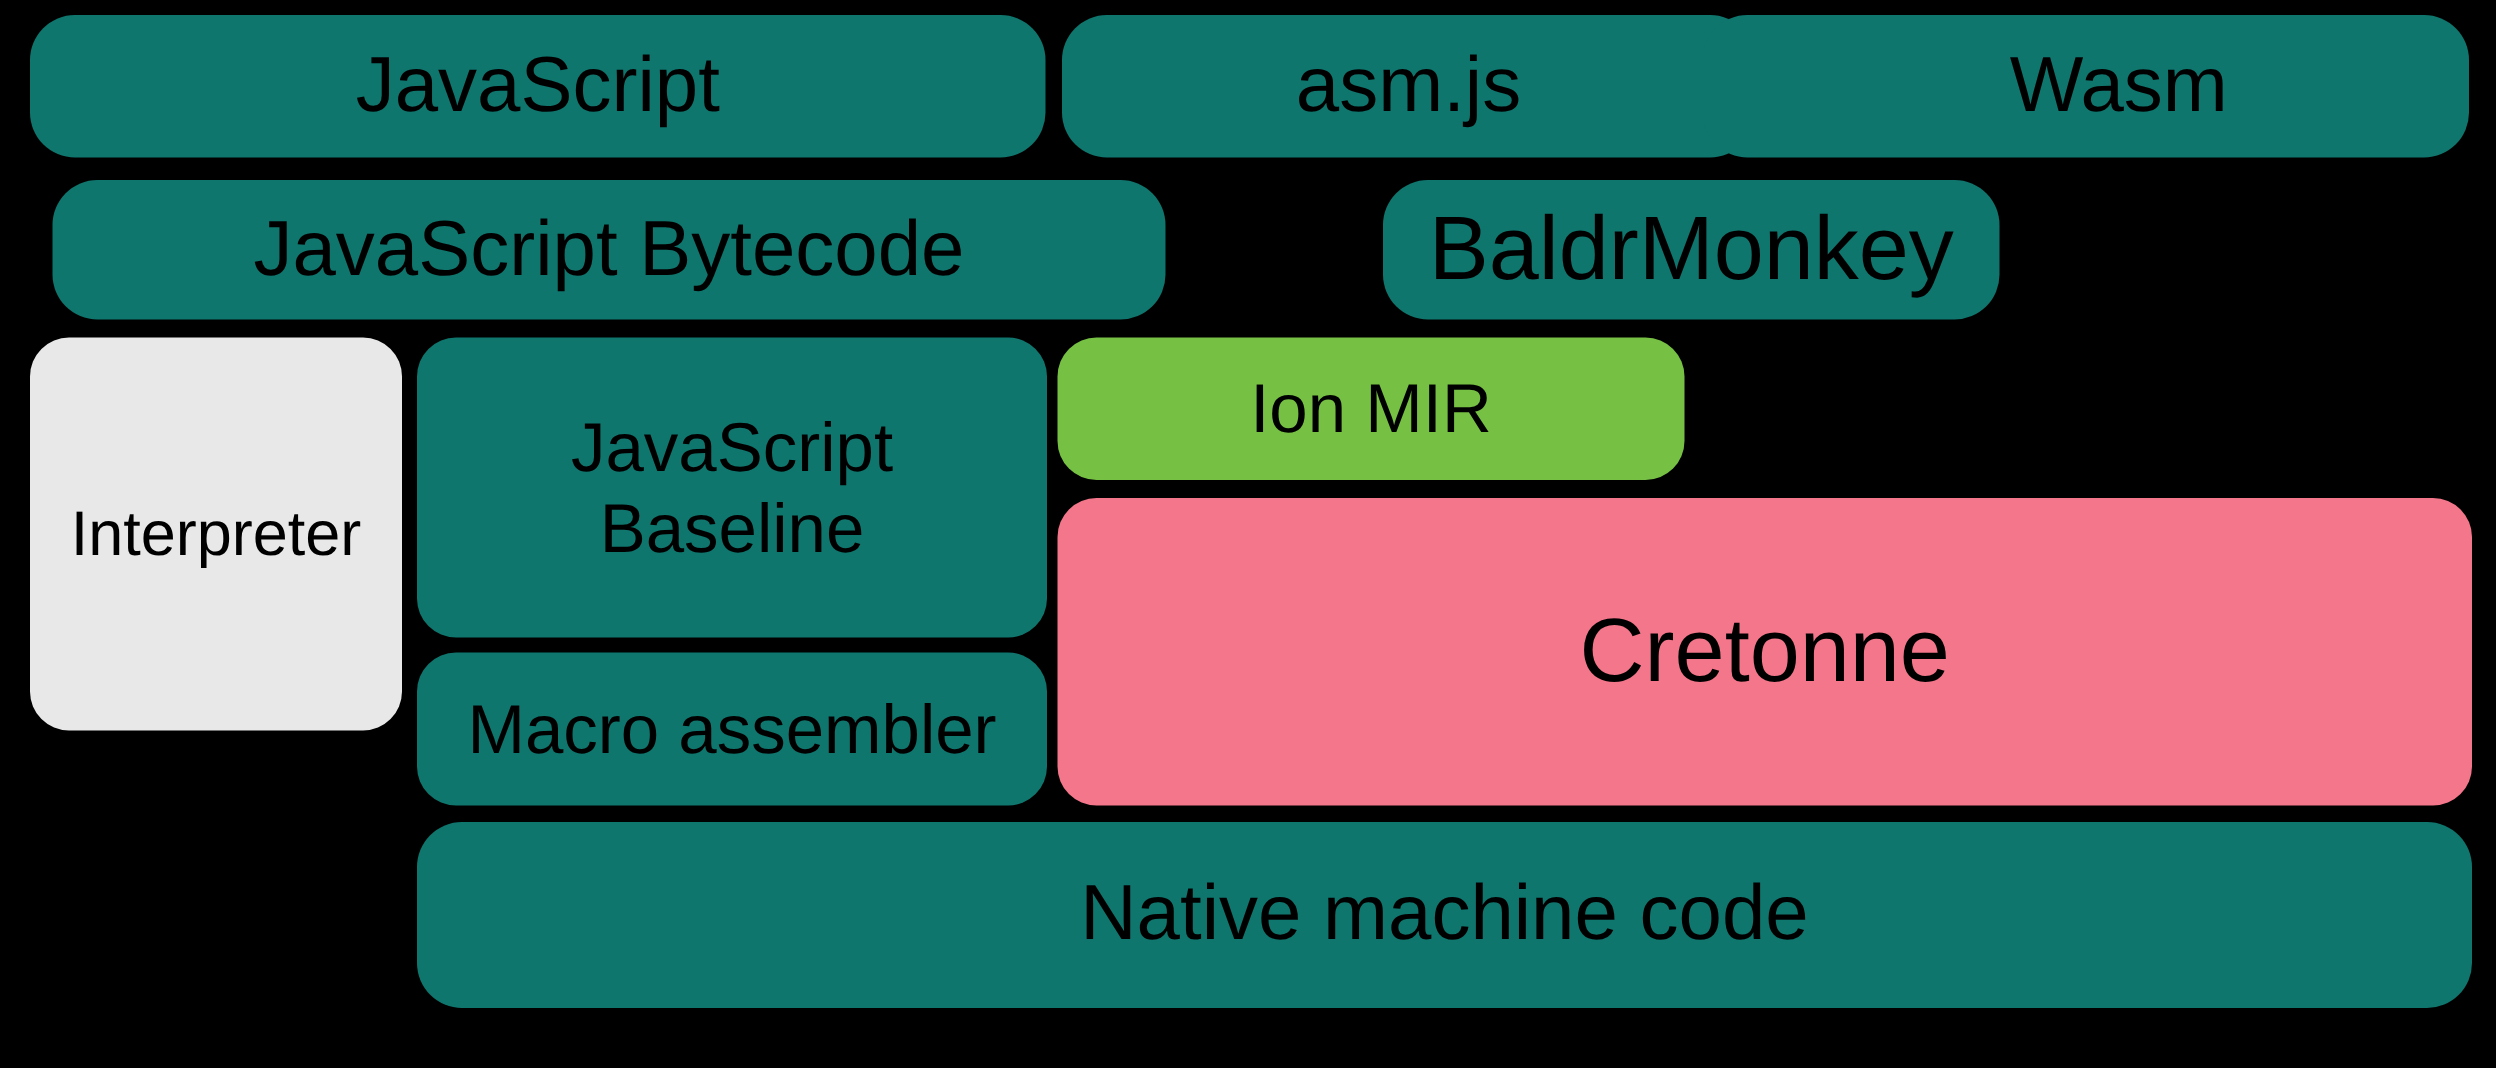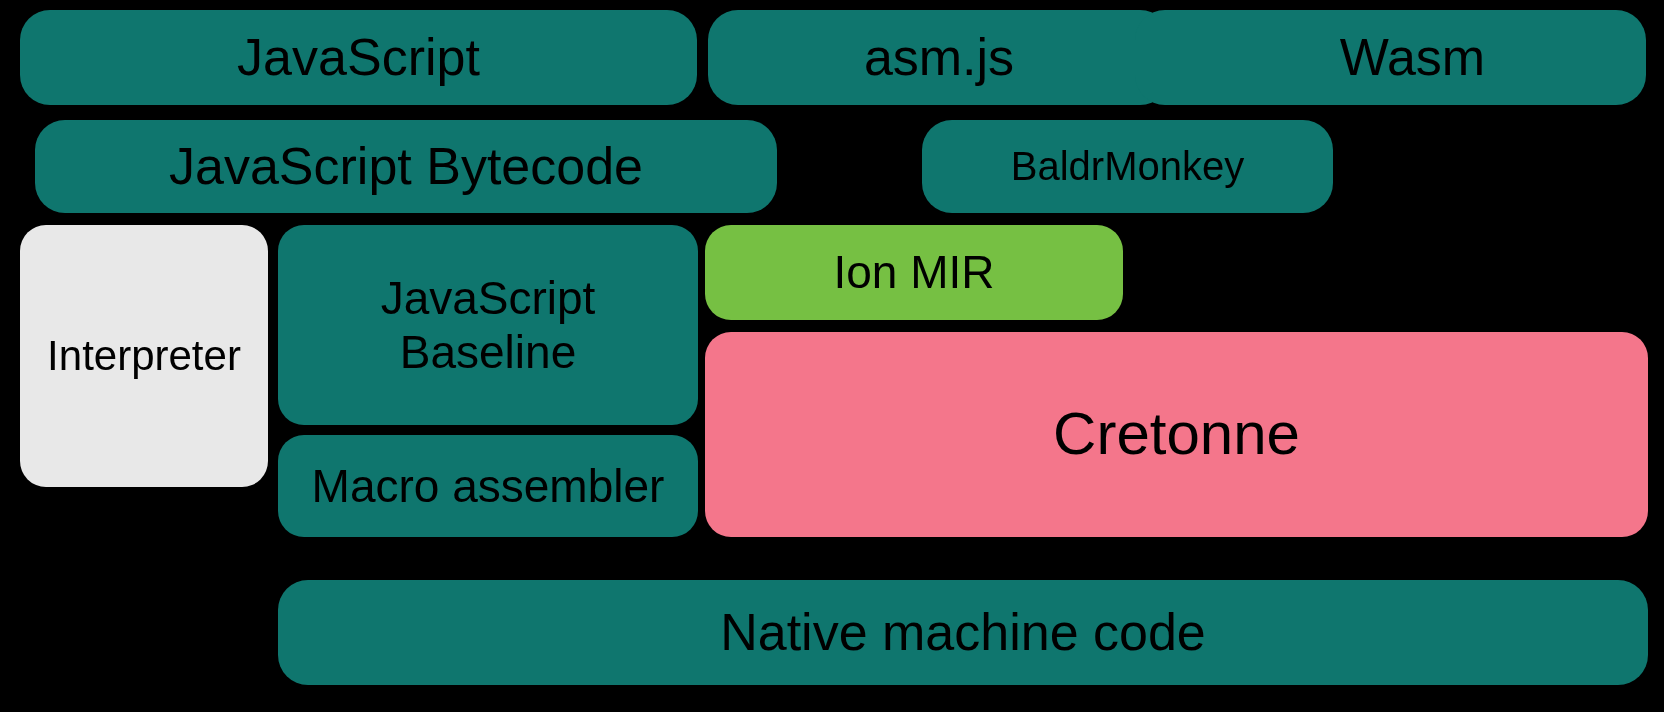--- a/index.html
+++ b/index.html
@@ -35,31 +35,31 @@
   .node.green  { background: #76c043; }
   .node.pink   { background: #f4768b; }
 
   
   #n-javascript       { left: 20px;   top: 10px;  width: 677px; height: 95px;  font-size: 52px; }
   #n-asmjs            { left: 708px;  top: 10px;  width: 462px; height: 95px;  font-size: 52px; }
   #n-wasm             { left: 1135px; top: 10px;  width: 511px; height: 95px;  font-size: 52px; padding-left: 44px; }
 
   
   #n-js-bytecode      { left: 20px;   top: 120px; width: 742px; height: 93px;  font-size: 52px; margin-left: 15px; }
-  #n-baldrmonkey      { left: 922px;  top: 120px; width: 411px; height: 93px;  font-size: 40px; }
+  #n-baldrmonkey      { left: 922px;  top: 120px; width: 411px; height: 93px;  font-size: 60px; }
 
   
   #n-interpreter      { left: 20px;   top: 225px; width: 248px; height: 262px; font-size: 42px; border-radius: 26px; }
   #n-js-baseline      { left: 278px;  top: 225px; width: 420px; height: 200px; font-size: 46px; border-radius: 26px; }
   #n-macro-assembler  { left: 278px;  top: 435px; width: 420px; height: 102px; font-size: 46px; border-radius: 26px; }
   #n-ion-mir          { left: 705px;  top: 225px; width: 418px; height: 95px;  font-size: 46px; border-radius: 26px; }
   #n-cretonne         { left: 705px;  top: 332px; width: 943px; height: 205px; font-size: 60px; border-radius: 26px; }
 
   
-  #n-native-code      { left: 278px;  top: 580px; width: 1370px; height: 105px; font-size: 52px; }
+  #n-native-code      { left: 278px;  top: 548px; width: 1370px; height: 124px; font-size: 52px; }
 </style>
 </head>
 <body>
 
 <div id="stage">
 
   <div class="node white" id="n-javascript">JavaScript</div>
 
   <div class="node white" id="n-asmjs">asm.js</div>
 

